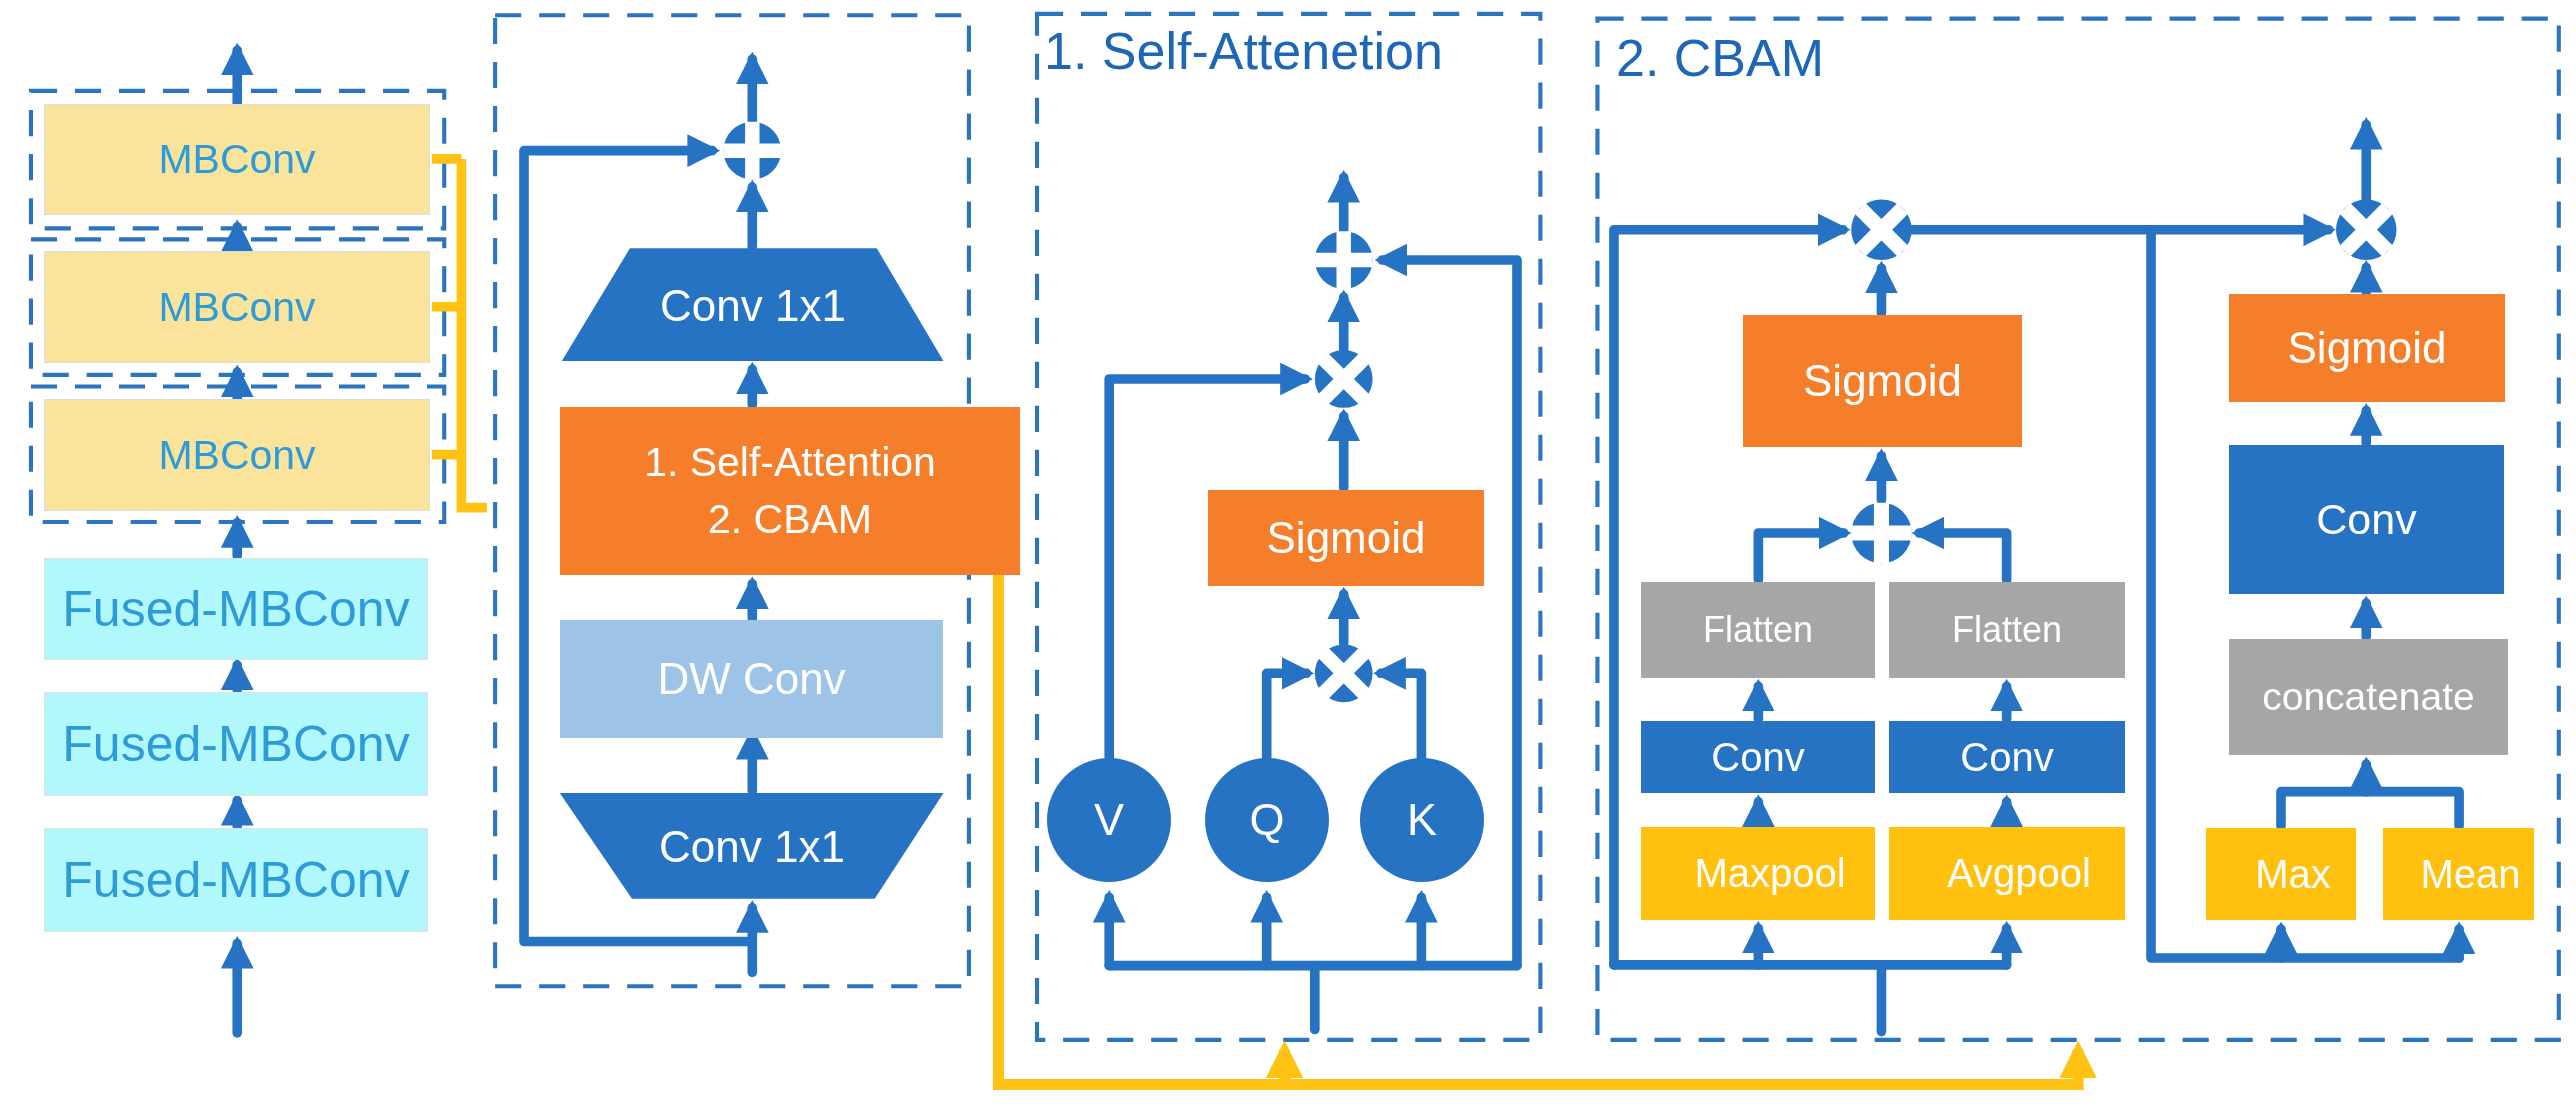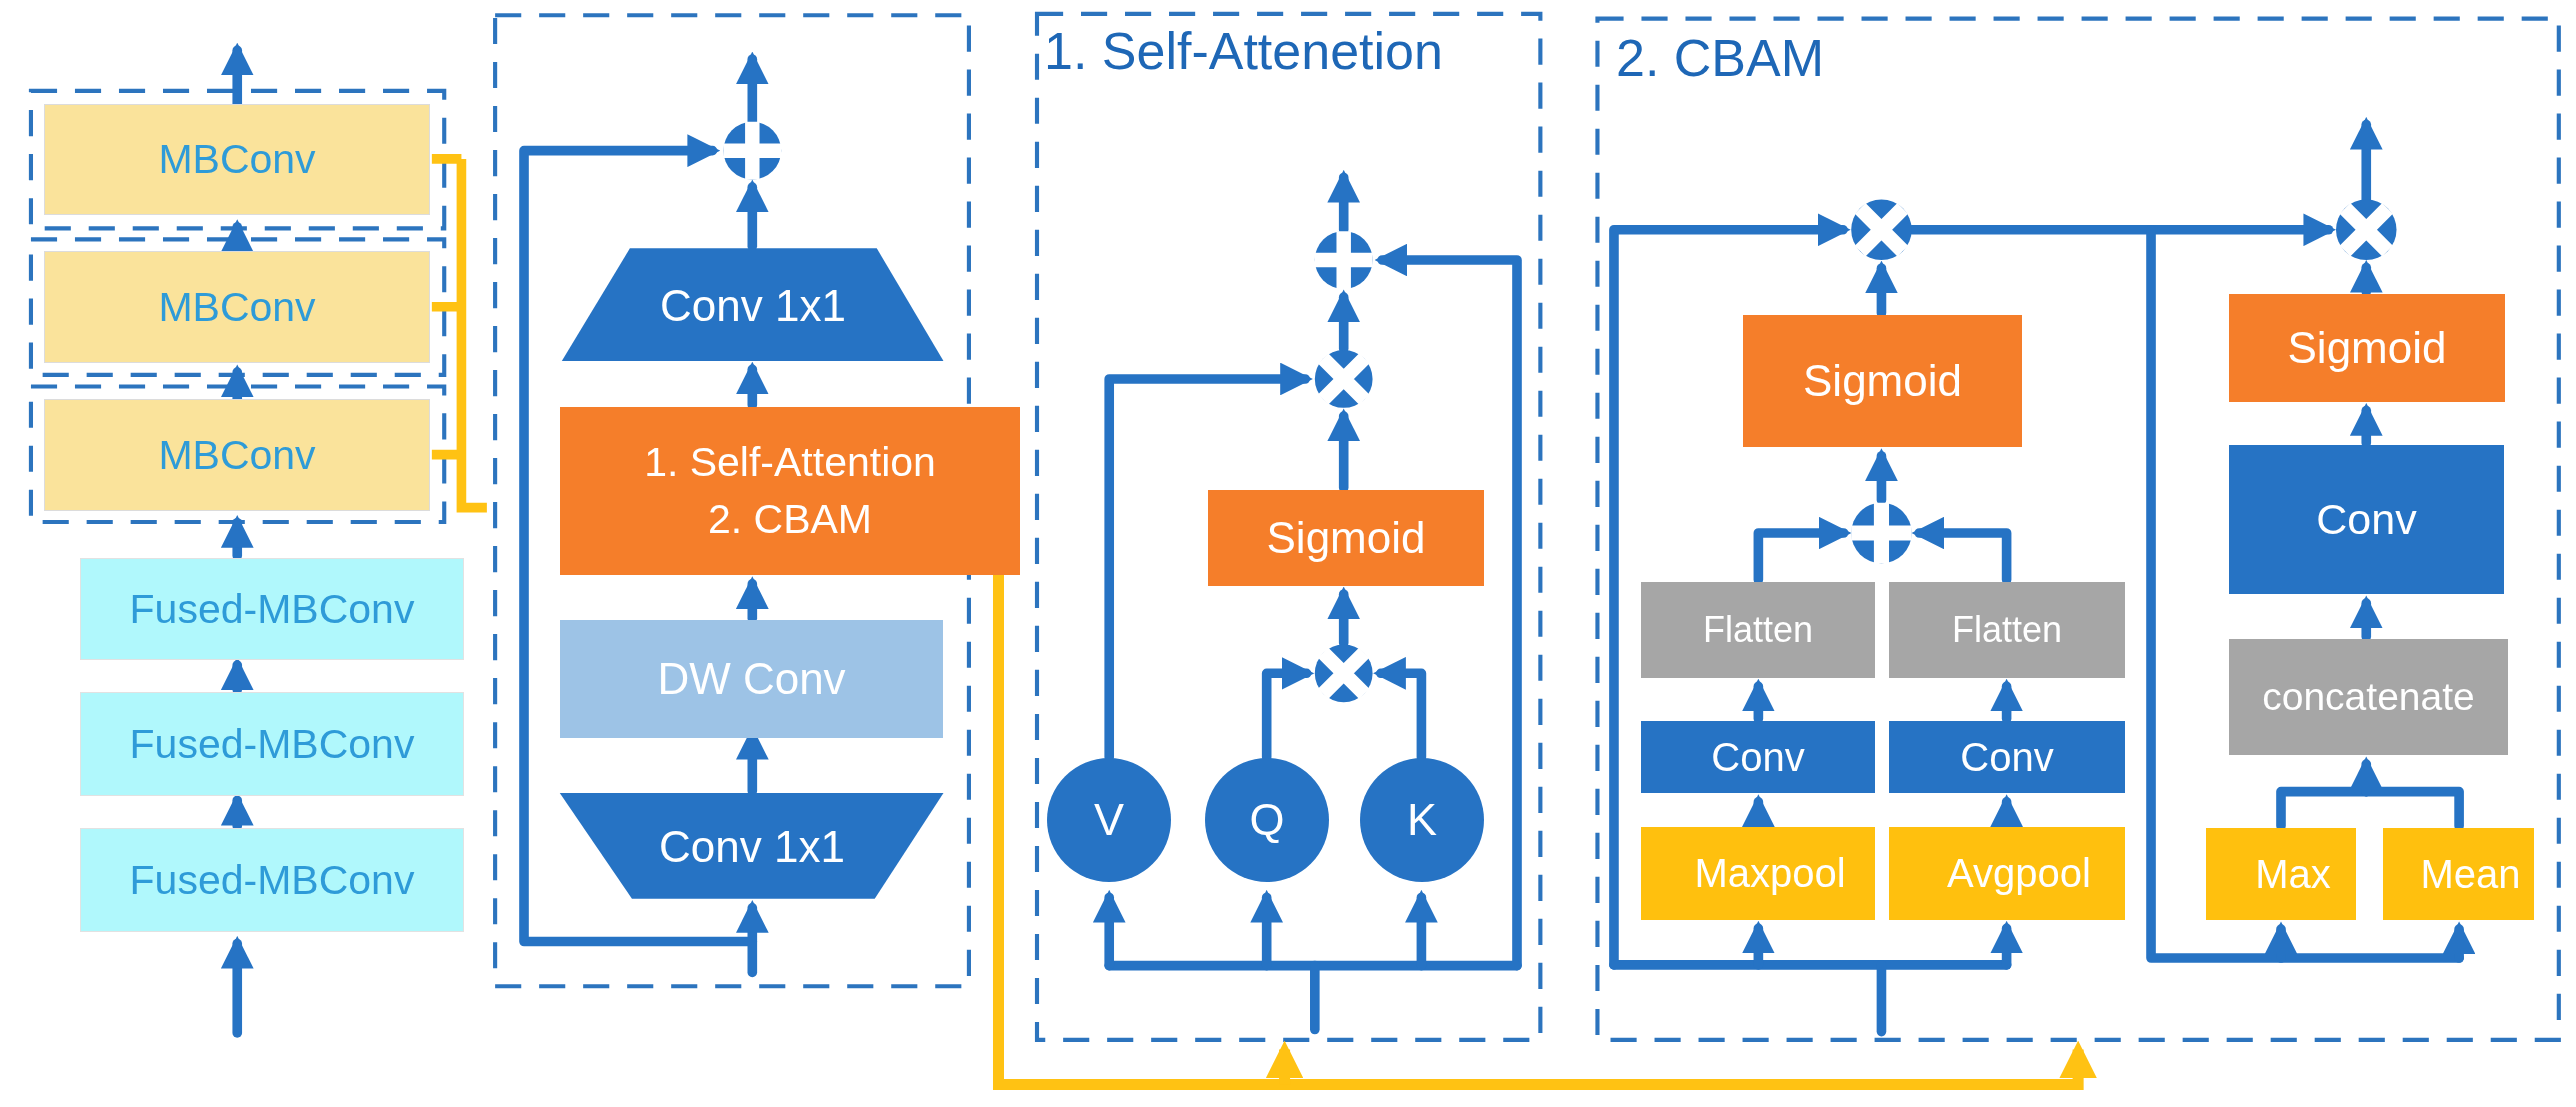--- a/index.html
+++ b/index.html
@@ -1,21 +1,21 @@
 <!DOCTYPE html>
 <html style="font-size:11px"><head>
 <meta charset="utf-8">
 <style>
   html,body{margin:0;padding:0;background:#ffffff;}
   body{font-family:"Liberation Sans", sans-serif;}
   #canvas{position:relative;width:2576px;height:1108px;background:#ffffff;overflow:hidden;}
   #wires{position:absolute;left:0;top:0;width:2576px;height:1108px;}
   .box{position:absolute;display:flex;align-items:center;justify-content:center;text-align:center;box-sizing:border-box;}
   .tan{background:#FAE39B;color:#2E9BD8;font-size:41px;border:1.4px solid #dcdcdc;}
-  .cyan{background:#B0F8FC;color:#2E9BD8;font-size:41px;border:1.4px solid #e2e2e2;margin-left:36px;}
+  .cyan{background:#B0F8FC;color:#2E9BD8;font-size:50px;border:1.4px solid #e2e2e2;}
   .blue{background:#2673C4;color:#ffffff;font-size:41px;}
   .lightblue{background:#9DC3E6;color:#ffffff;font-size:44px;}
   .orangebox{background:#F57E2A;color:#ffffff;font-size:41px;flex-direction:column;line-height:1.4;}
   .goldbox{background:#FFC00E;color:#ffffff;font-size:40px;padding-left:24px;}
   .graybox{background:#A6A6A6;color:#ffffff;font-size:36px;}
   .circle{background:#2673C4;color:#ffffff;border-radius:50%;font-size:45px;}
   .traplabel{position:absolute;display:flex;align-items:center;justify-content:center;color:#ffffff;font-size:44px;background:transparent;text-align:right;}
   .title{position:absolute;color:#1E67B6;font-size:52px;white-space:nowrap;}
 </style>
 </head>

